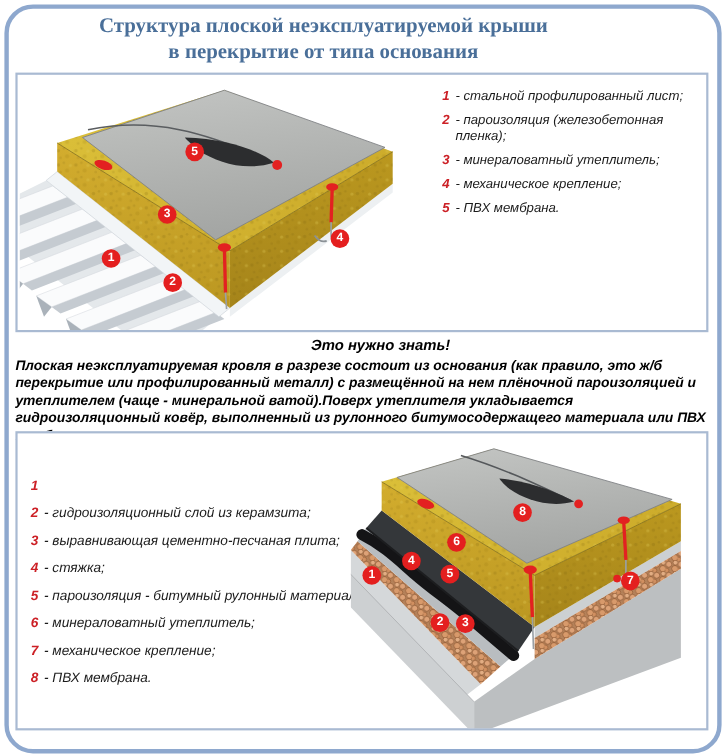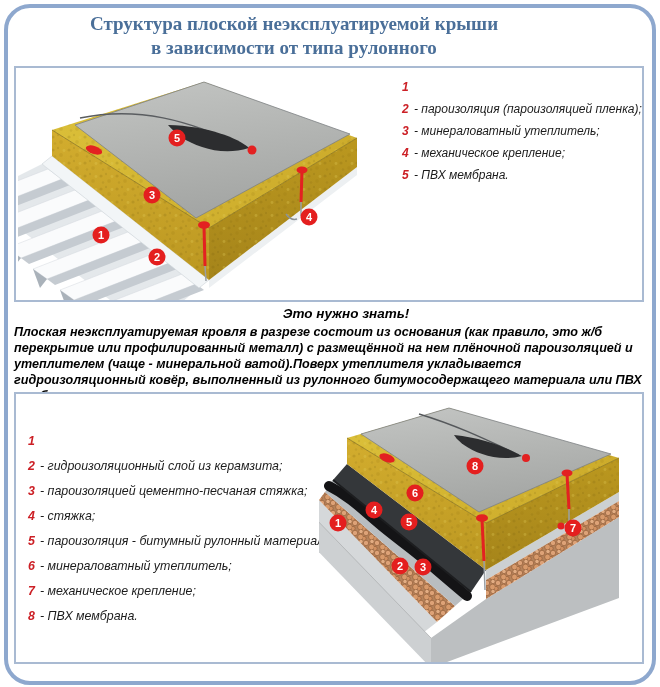--- a/index.html
+++ b/index.html
@@ -28,21 +28,21 @@
   .info-body{position:absolute;left:14px;top:324px;width:632px;
       font-weight:bold;font-style:italic;font-size:12.6px;line-height:16px;color:#000;}
 </style>
 </head>
 <body>
 
 <div class="frame"></div>
 
 <div class="title">
   <div>Структура плоской неэксплуатируемой крыши</div>
-  <div>в зависимости от типа рулонного</div>
+  <div>в перекрытие от типа основания</div>
 </div>
 
 <div class="panel panel-top">
 
   <div class="diag diag-top">
     <svg width="385" height="232" viewBox="0 0 385 232">
       <defs>
         <linearGradient id="gMem" x1="0" y1="0" x2="0.25" y2="1">
           <stop offset="0" stop-color="#c3c5c3"></stop>
             <stop offset="1" stop-color="#a4a6a4"></stop>
@@ -135,24 +135,25 @@
     <div class="mk" style="left:83px;top:167px">1</div>
     <div class="mk" style="left:139px;top:189px">2</div>
     <div class="mk" style="left:134px;top:127px">3</div>
     <div class="mk" style="left:291px;top:149px">4</div>
     <div class="mk" style="left:159px;top:70px">5</div>
   </div>
 
   <div class="legend legend-top">
     <div class="li">
         <span class="num">1</span>
+        <span>- стальной профилированный лист;</span>
       </div>
     <div class="li">
         <span class="num">2</span>
-        <span>- пароизоляция (пароизоляцией пленка);</span>
+        <span>- пароизоляция (железобетонная пленка);</span>
       </div>
     <div class="li">
         <span class="num">3</span>
         <span>- минераловатный утеплитель;</span>
       </div>
     <div class="li">
         <span class="num">4</span>
         <span>- механическое крепление;</span>
       </div>
     <div class="li">
@@ -170,21 +171,21 @@
   <div class="legend legend-bottom">
     <div class="li">
         <span class="num">1</span>
       </div>
     <div class="li">
         <span class="num">2</span>
         <span>- гидроизоляционный слой из керамзита;</span>
       </div>
     <div class="li">
         <span class="num">3</span>
-        <span>- пароизоляцией цементно-песчаная стяжка;</span>
+        <span>- выравнивающая цементно-песчаная плита;</span>
       </div>
     <div class="li">
         <span class="num">4</span>
         <span>- стяжка;</span>
       </div>
     <div class="li">
         <span class="num">5</span>
         <span>- пароизоляция - битумный рулонный материал;</span>
       </div>
     <div class="li">

